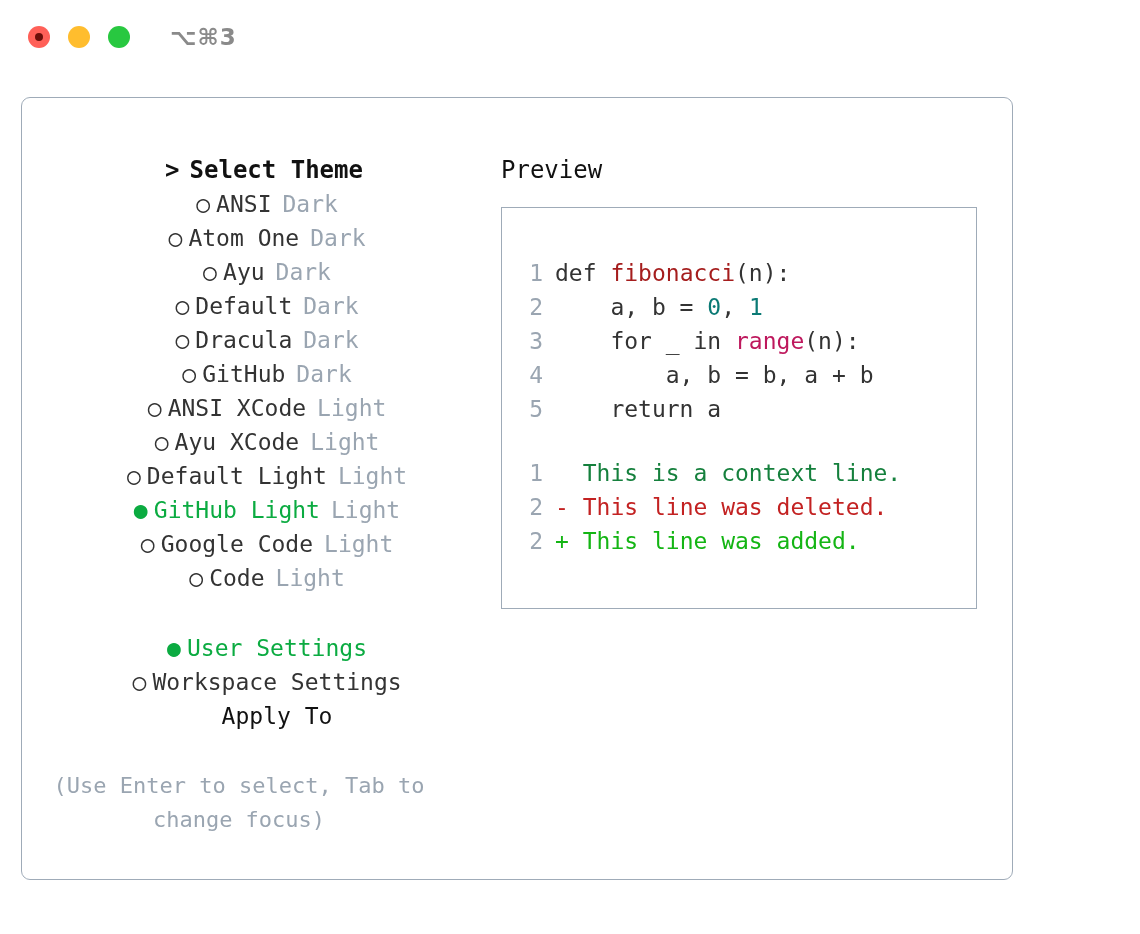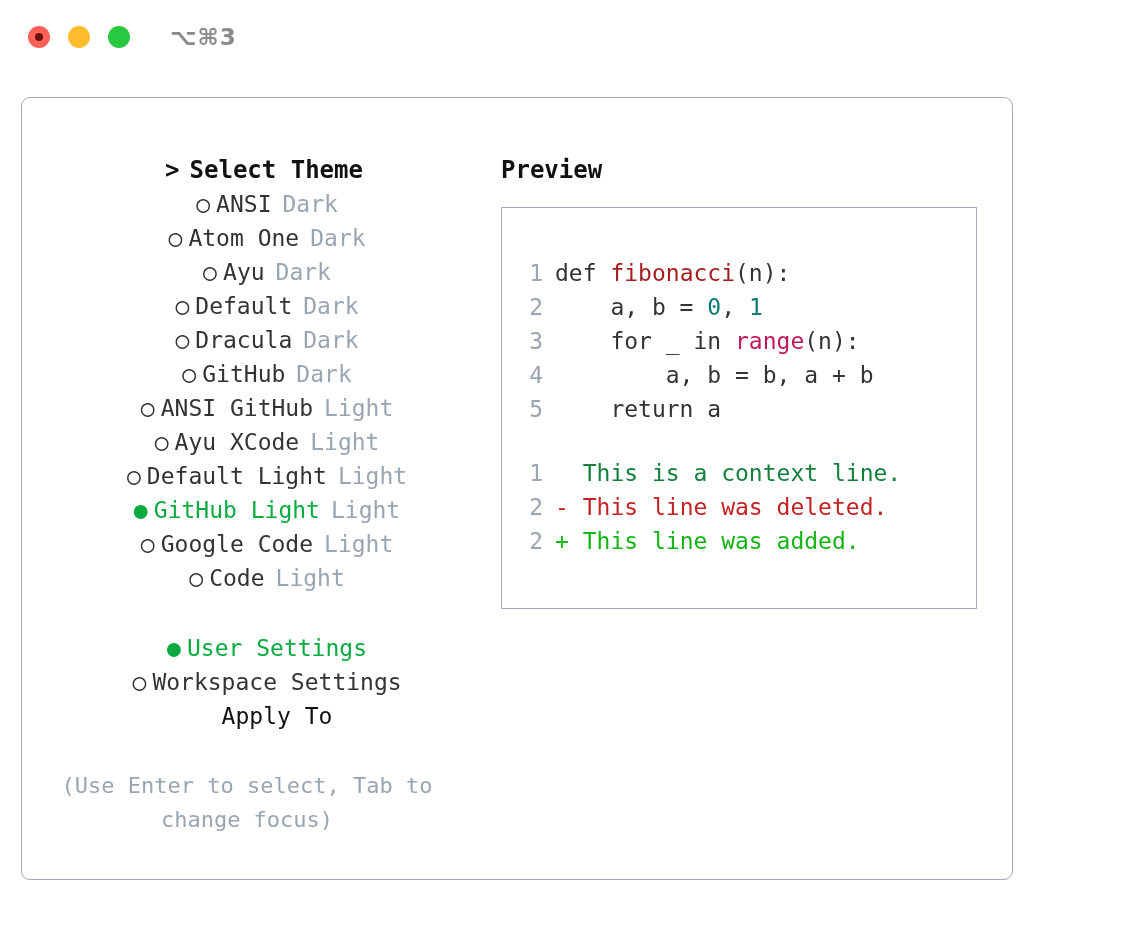--- a/index.html
+++ b/index.html
@@ -123,33 +123,32 @@
     padding-left: 26px;
     white-space: nowrap;
   }
 
   #help-text {
     margin-top: 36px;
     font-size: 22px;
     line-height: 34px;
     color: #9aa5b1;
     width: 400px;
-    margin-left: 8px;
   }
 
   
   #preview-column {
     position: absolute;
     left: 479px;
     top: 55px;
     width: 500px;
   }
   #preview-heading {
     font-size: 24px;
-    font-weight: bold;
+    font-weight: normal;
     color: #111111;
     line-height: 34px;
     height: 34px;
   }
   #preview-box {
     margin-top: 20px;
     width: 476px;
     height: 402px;
     border: 1.5px solid #9fabb8;
     box-sizing: border-box;
@@ -205,21 +204,21 @@
         <span class="caret">&gt;</span><span>Select Theme</span>
       </div>
 
       <div id="theme-list">
           <div class="opt-row"><span class="bullet">○</span><span class="opt-label">ANSI</span><span class="opt-kind">Dark</span></div>
           <div class="opt-row"><span class="bullet">○</span><span class="opt-label">Atom One</span><span class="opt-kind">Dark</span></div>
           <div class="opt-row"><span class="bullet">○</span><span class="opt-label">Ayu</span><span class="opt-kind">Dark</span></div>
           <div class="opt-row"><span class="bullet">○</span><span class="opt-label">Default</span><span class="opt-kind">Dark</span></div>
           <div class="opt-row"><span class="bullet">○</span><span class="opt-label">Dracula</span><span class="opt-kind">Dark</span></div>
           <div class="opt-row"><span class="bullet">○</span><span class="opt-label">GitHub</span><span class="opt-kind">Dark</span></div>
-          <div class="opt-row"><span class="bullet">○</span><span class="opt-label">ANSI GitHub</span><span class="opt-kind">Light</span></div>
+          <div class="opt-row"><span class="bullet">○</span><span class="opt-label">ANSI XCode</span><span class="opt-kind">Light</span></div>
           <div class="opt-row"><span class="bullet">○</span><span class="opt-label">Ayu XCode</span><span class="opt-kind">Light</span></div>
           <div class="opt-row"><span class="bullet">○</span><span class="opt-label">Default Light</span><span class="opt-kind">Light</span></div>
           <div class="opt-row selected"><span class="bullet">●</span><span class="opt-label">GitHub Light</span><span class="opt-kind">Light</span></div>
           <div class="opt-row"><span class="bullet">○</span><span class="opt-label">Google Code</span><span class="opt-kind">Light</span></div>
           <div class="opt-row"><span class="bullet">○</span><span class="opt-label">Code</span><span class="opt-kind">Light</span></div>
         </div>
 
       <div id="apply-section">
         <div id="apply-list">
             <div class="opt-row selected"><span class="bullet">●</span><span class="opt-label">User Settings</span></div>

